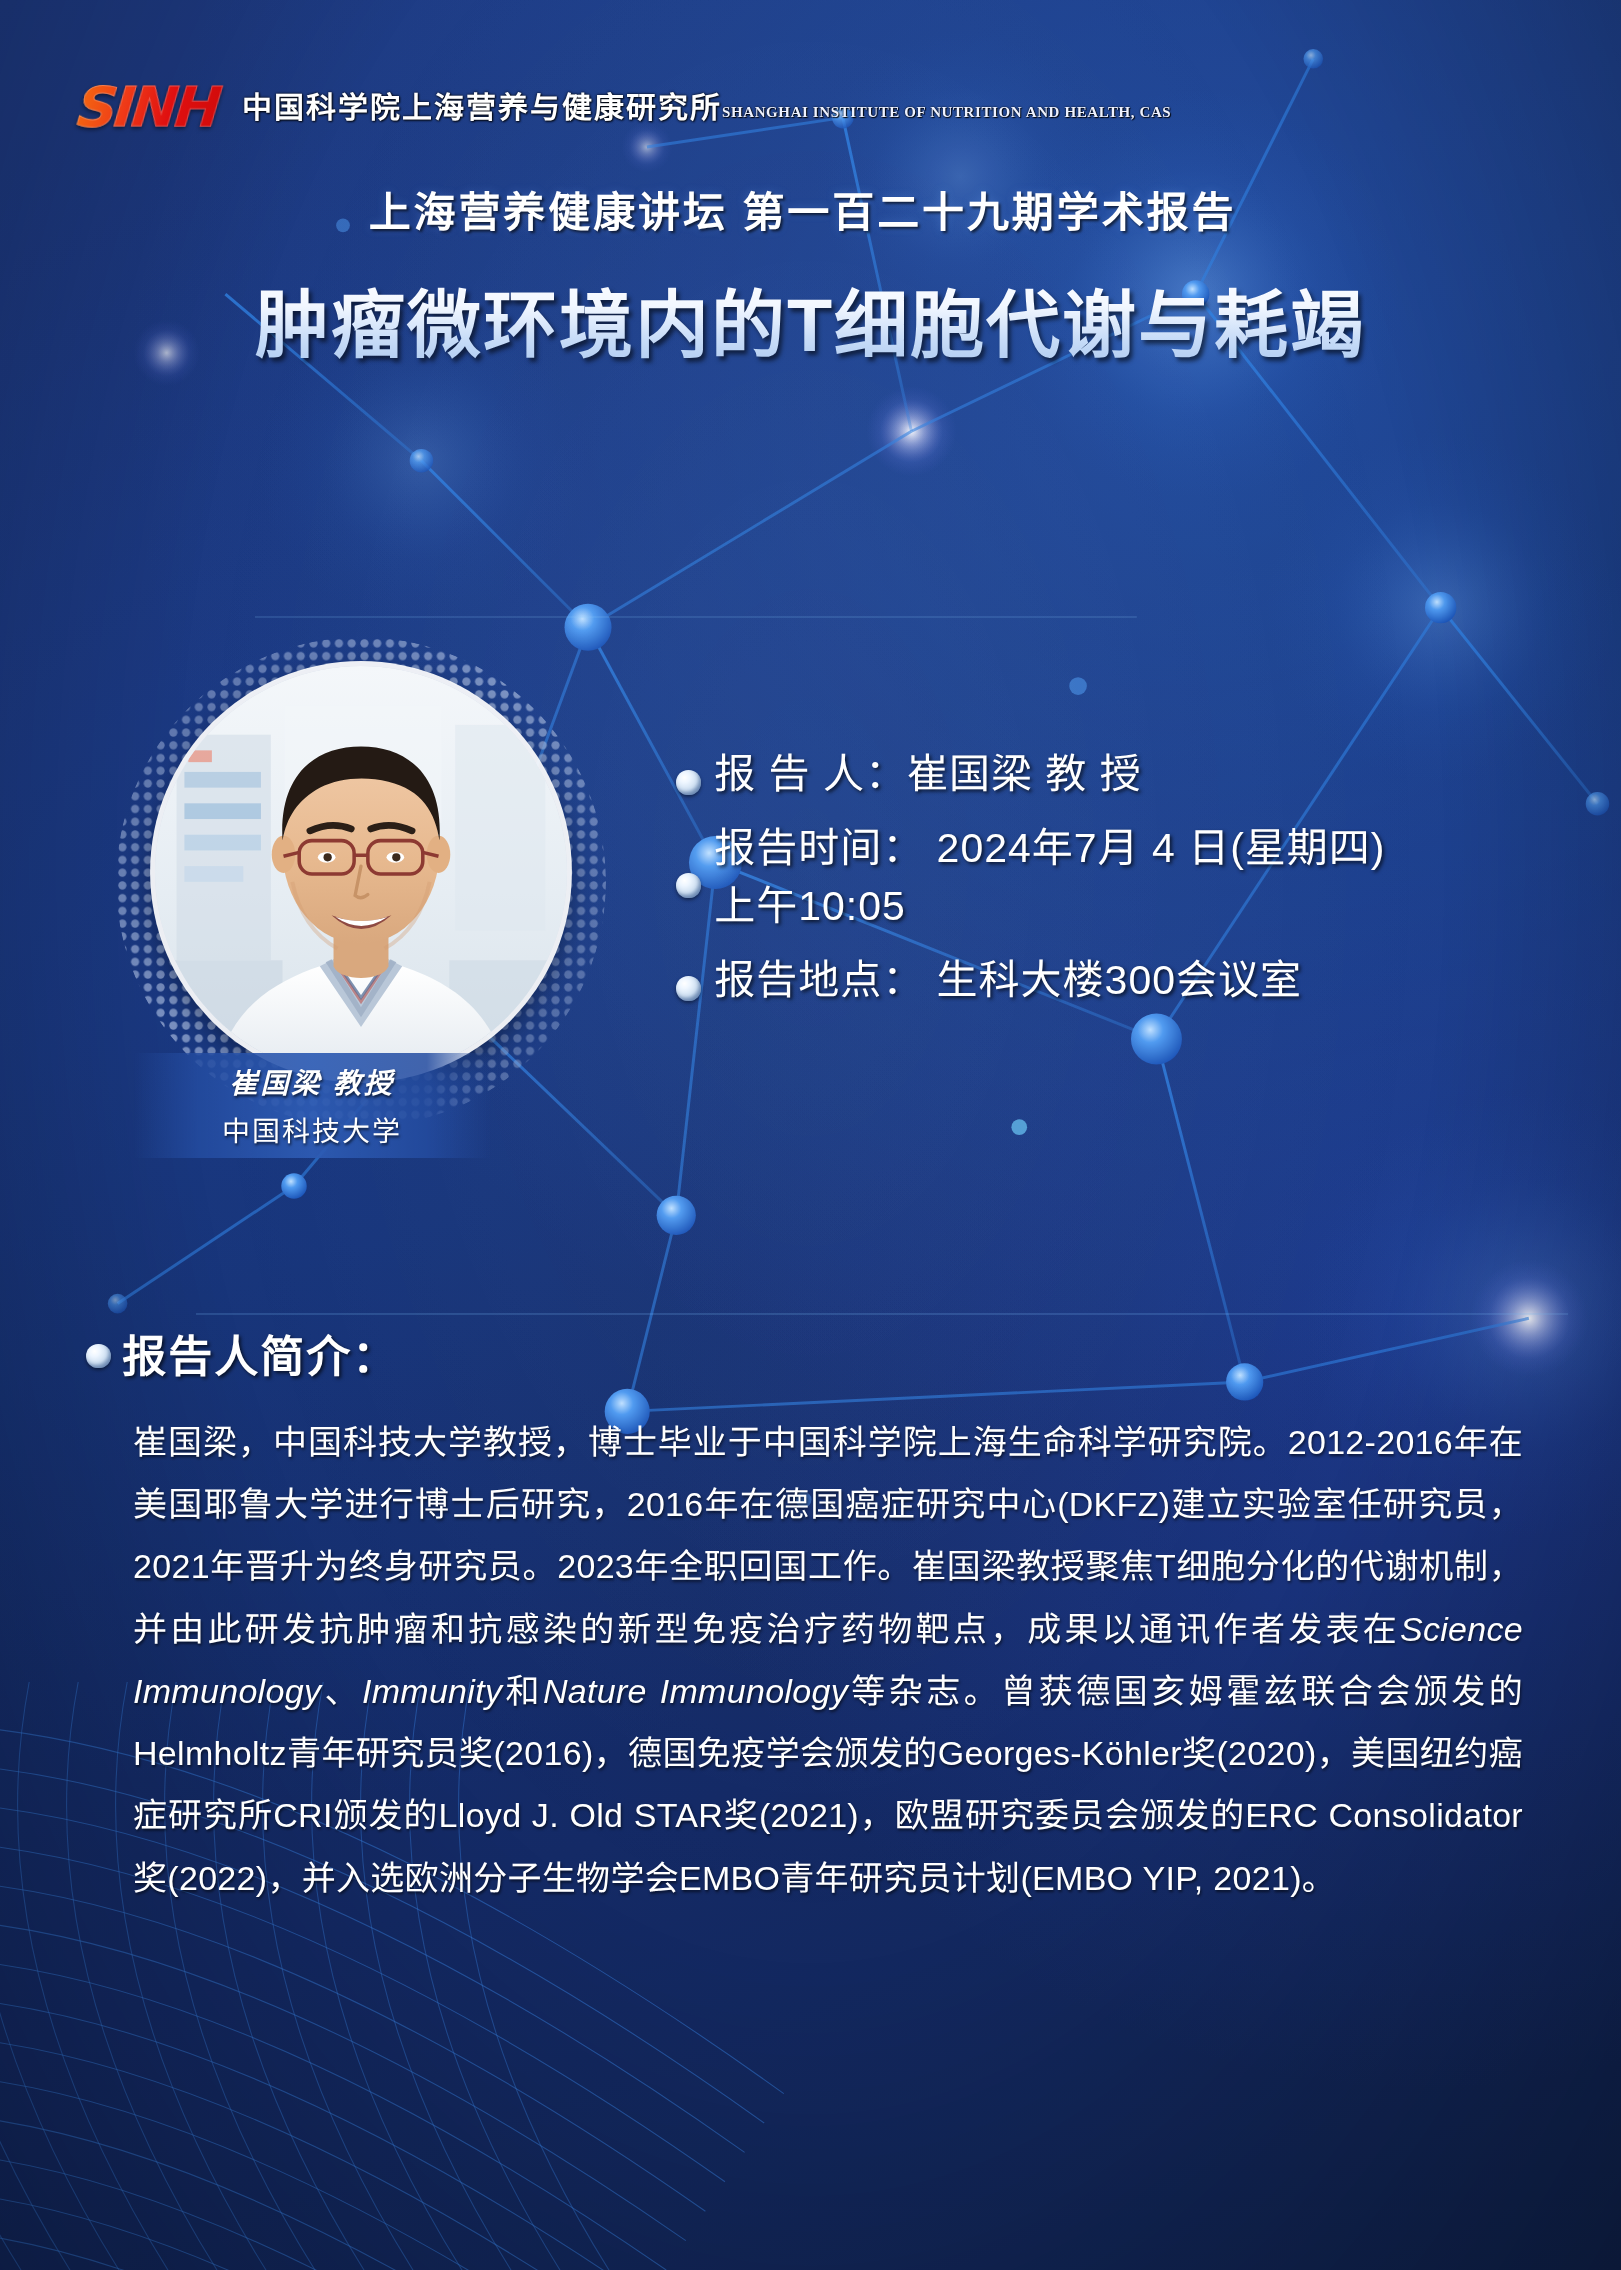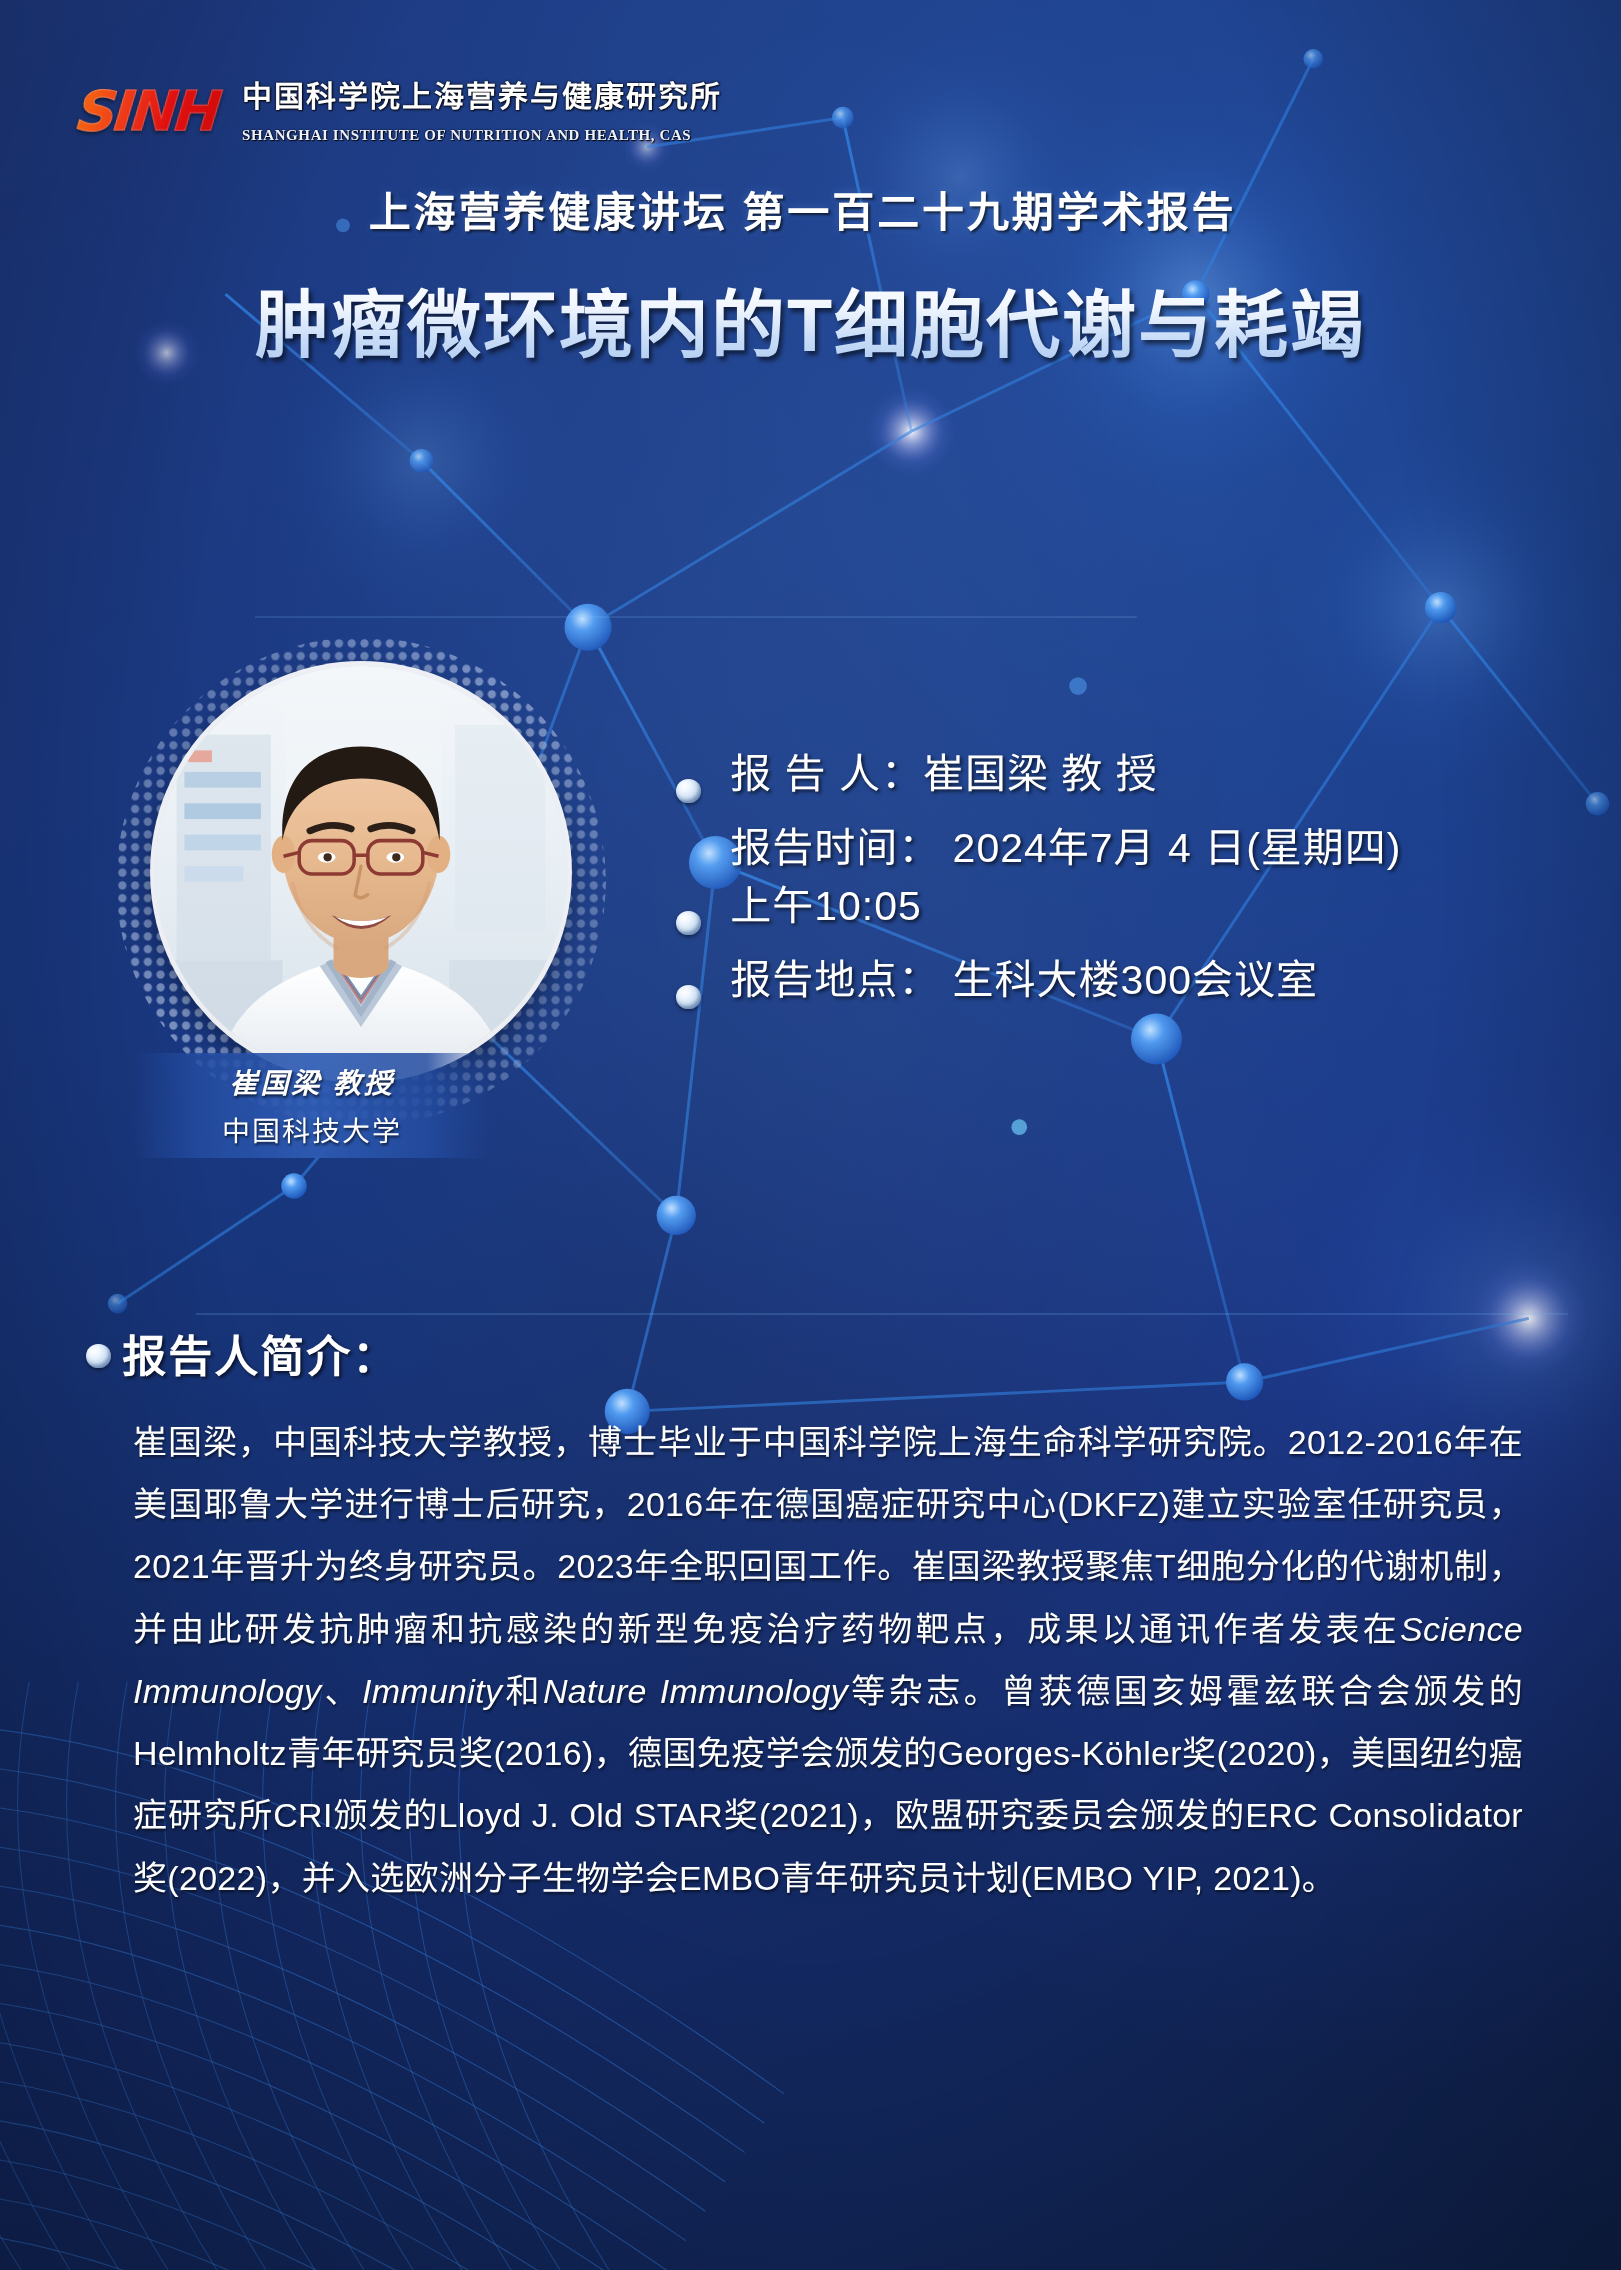--- a/index.html
+++ b/index.html
@@ -39,21 +39,21 @@
     font-size:55px;letter-spacing:-2.9px;
     line-height:1;
     background:linear-gradient(100deg,#f46a10 0%,#ef3b18 32%,#e01010 62%,#d00a0a 100%);
     -webkit-background-clip:text;background-clip:text;
     color:transparent;
     -webkit-text-stroke:1px rgba(255,255,255,0.25);
     transform:skewX(-6deg);
     padding-right:5.9px;
     filter:drop-shadow(0 2px 2px rgba(0,0,0,0.5));
   }
-  .logo-text{display:flex;flex-direction:column;justify-content:center;}
+  .logo-text{display:flex;flex-direction:row;justify-content:center;}
   .logo-cn{
     font-size:30px;color:#ffffff;font-weight:bold;letter-spacing:2px;
     text-shadow:0 0 2.9px #000, 1px 1px 2px rgba(0,0,0,0.8);
     line-height:1.12;
   }
   .logo-en{
     font-family:Liberation Serif, serif;
     font-size:15px;color:#eef2ff;font-weight:bold;letter-spacing:0.6px;
     text-shadow:0 0 2px #000,1px 1px 1px rgba(0,0,0,0.9);
     margin-top:13px;
@@ -110,23 +110,22 @@
   .affil-line{
     font-size:28px;color:#ffffff;letter-spacing:2px;margin-top:7.8px;
     text-shadow:1px 2px 2.9px rgba(0,0,0,0.7);
   }
 
   
   .info-list{
     position:absolute;left:676px;top:745px;width:882px;
   }
   .info-row{
-    display:flex;align-items:flex-end;
+    display:flex;align-items:center;
     margin-bottom:15.7px;
-    gap:16px;
   }
   .bullet{
     flex:0 0 auto;
     width:24.5px;height:24.5px;border-radius:50%;
     margin-top:16.7px;margin-right:13.7px;
     background:radial-gradient(circle at 34% 30%, #ffffff 0%, #eef6ff 22%, #cfe0f2 52%, #96b4d6 82%, #6f93bd 100%);
     box-shadow:0 2px 3.9px rgba(0,0,0,0.45), inset -2px -2.9px 3.9px rgba(60,90,140,0.5);
   }
   .info-text{
     font-size:41px;color:#ffffff;font-weight:500;

